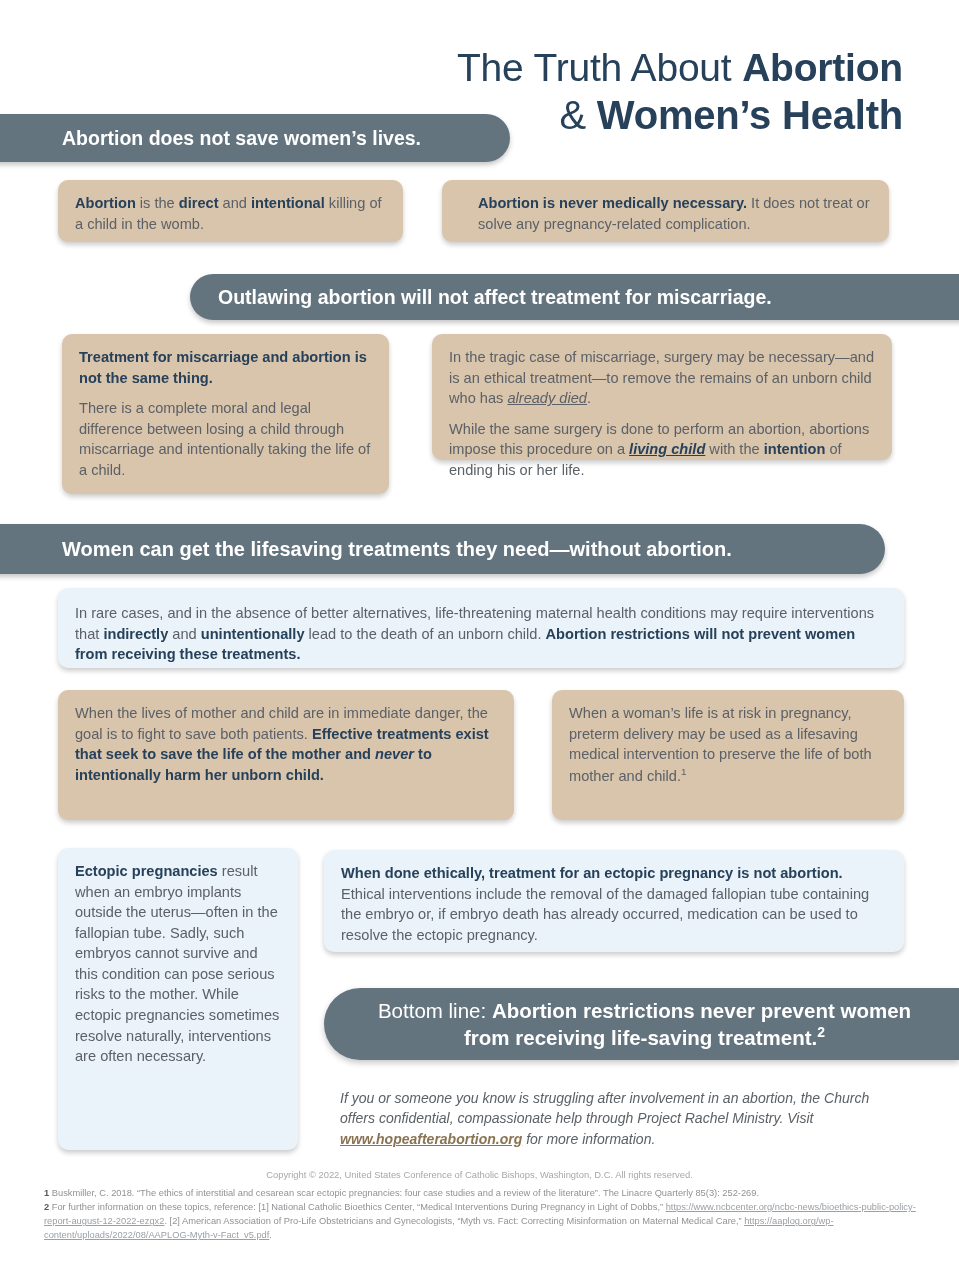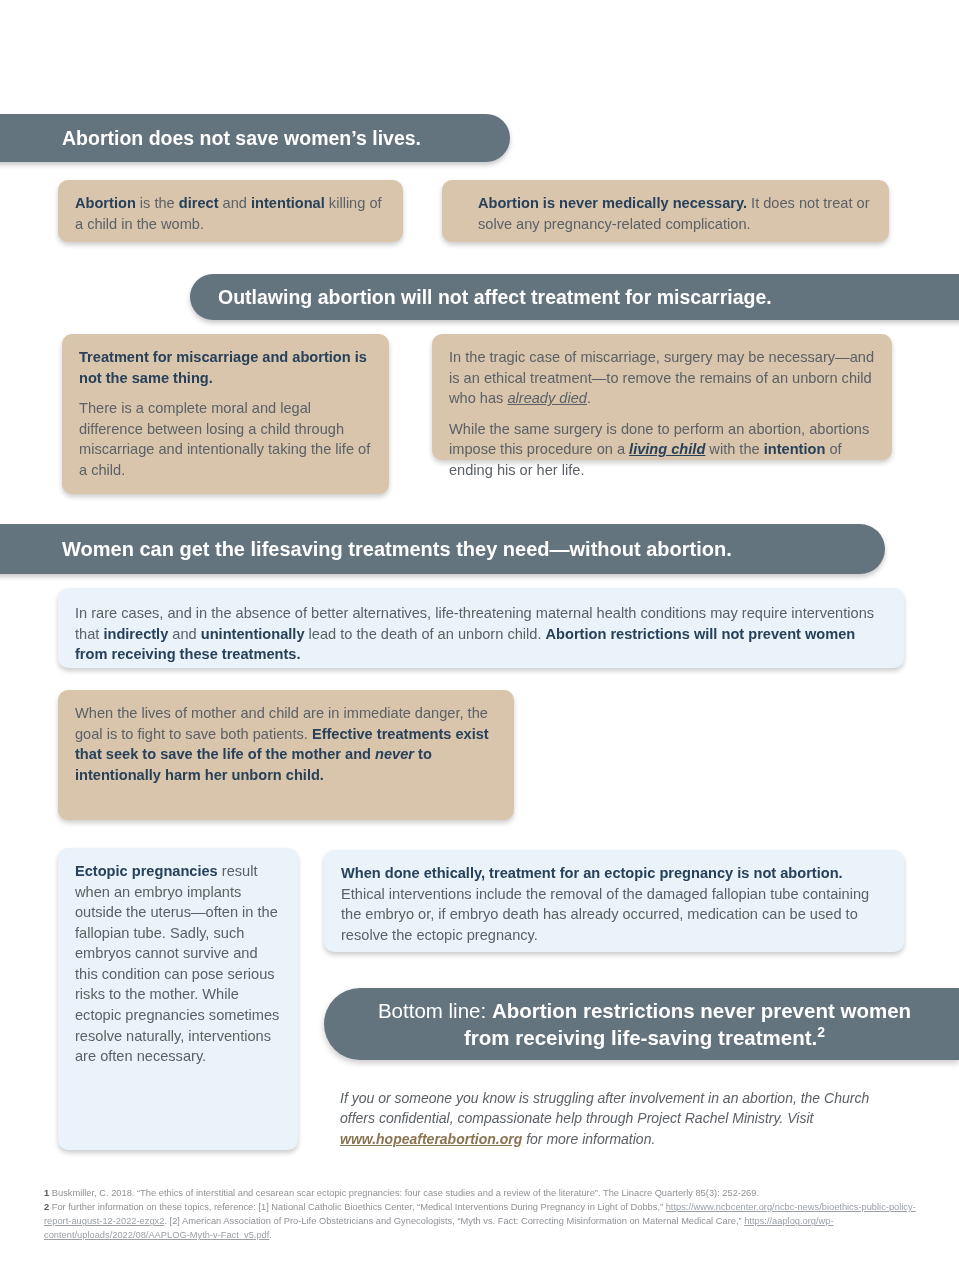--- a/index.html
+++ b/index.html
@@ -176,20 +176,28 @@
     color: #8f9296;
   }
   .footnotes .num { font-weight: 700; color: #55595d; }
   .footnotes .lnk { text-decoration: underline; color: #9aa0a6; }
 </style>
 </head>
 <body>
 
 <div id="page">
 
+  <div class="title-block">
+    <div class="title-line">
+      <span class="light">The Truth About </span><span class="heavy">Abortion</span>
+    </div>
+    <div class="title-line second">
+      <span class="light">&amp; </span><span class="heavy">Women’s Health</span>
+    </div>
+  </div>
 
   <div class="banner banner-1">
     <span>Abortion does not save women’s lives.</span>
   </div>
 
   <div class="card tan" id="card-direct-killing">
     <p><b>Abortion</b><span> is the </span><b>direct</b><span> and </span><b>intentional</b><span> killing of a child in the womb.</span></p>
   </div>
 
   <div class="card tan" id="card-never-necessary">
@@ -215,36 +223,40 @@
   </div>
 
   <div class="card blue" id="card-rare-cases">
     <p><span>In rare cases, and in the absence of better alternatives, life-threatening maternal health conditions may require interventions that </span><b>indirectly</b><span> and </span><b>unintentionally</b><span> lead to the death of an unborn child. </span><b>Abortion restrictions will not prevent women from receiving these treatments.</b></p>
   </div>
 
   <div class="card tan" id="card-immediate-danger">
     <p><span>When the lives of mother and child are in immediate danger, the goal is to fight to save both patients. </span><b>Effective treatments exist that seek to save the life of the mother and </b><b><i>never</i></b><b> to intentionally harm her unborn child.</b></p>
   </div>
 
+  <div class="card tan" id="card-preterm">
+    <p><span>When a woman’s life is at risk in pregnancy, preterm delivery may be used as a lifesaving medical intervention to preserve the life of both mother and child.</span><sup>1</sup></p>
+  </div>
 
   <div class="card blue" id="card-ectopic-def">
     <p><b>Ectopic pregnancies</b><span> result when an embryo implants outside the uterus—often in the fallopian tube. Sadly, such embryos cannot survive and this condition can pose serious risks to the mother. While ectopic pregnancies sometimes resolve naturally, interventions are often necessary.</span></p>
   </div>
 
   <div class="card blue" id="card-ectopic-ethical">
     <p><b>When done ethically, treatment for an ectopic pregnancy is not abortion.</b><span> Ethical interventions include the removal of the damaged fallopian tube containing the embryo or, if embryo death has already occurred, medication can be used to resolve the ectopic pregnancy.</span></p>
   </div>
 
   <div class="bottom-banner">
     <div><span class="lede">Bottom line: </span><span class="strong">Abortion restrictions never prevent women from receiving life-saving treatment.</span><sup class="strong">2</sup></div>
   </div>
 
   <div class="rachel-note">
     <span>If you or someone you know is struggling after involvement in an abortion, the Church offers confidential, compassionate help through Project Rachel Ministry. Visit </span><span class="site">www.hopeafterabortion.org</span><span> for more information.</span>
   </div>
 
+  <div class="copyright">Copyright © 2022, United States Conference of Catholic Bishops, Washington, D.C. All rights reserved.</div>
 
   <div class="footnotes">
     <div><span class="num">1</span><span> Buskmiller, C. 2018. “The ethics of interstitial and cesarean scar ectopic pregnancies: four case studies and a review of the literature”. The Linacre Quarterly 85(3): 252-269.</span></div>
     <div><span class="num">2</span><span> For further information on these topics, reference: [1] National Catholic Bioethics Center, “Medical Interventions During Pregnancy in Light of Dobbs,” </span><span class="lnk">https://www.ncbcenter.org/ncbc-news/bioethics-public-policy-report-august-12-2022-ezgx2</span><span>. [2] American Association of Pro-Life Obstetricians and Gynecologists, “Myth vs. Fact: Correcting Misinformation on Maternal Medical Care,” </span><span class="lnk">https://aaplog.org/wp-content/uploads/2022/08/AAPLOG-Myth-v-Fact_v5.pdf</span><span>.</span></div>
   </div>
 
 </div>
 
 </body></html>

